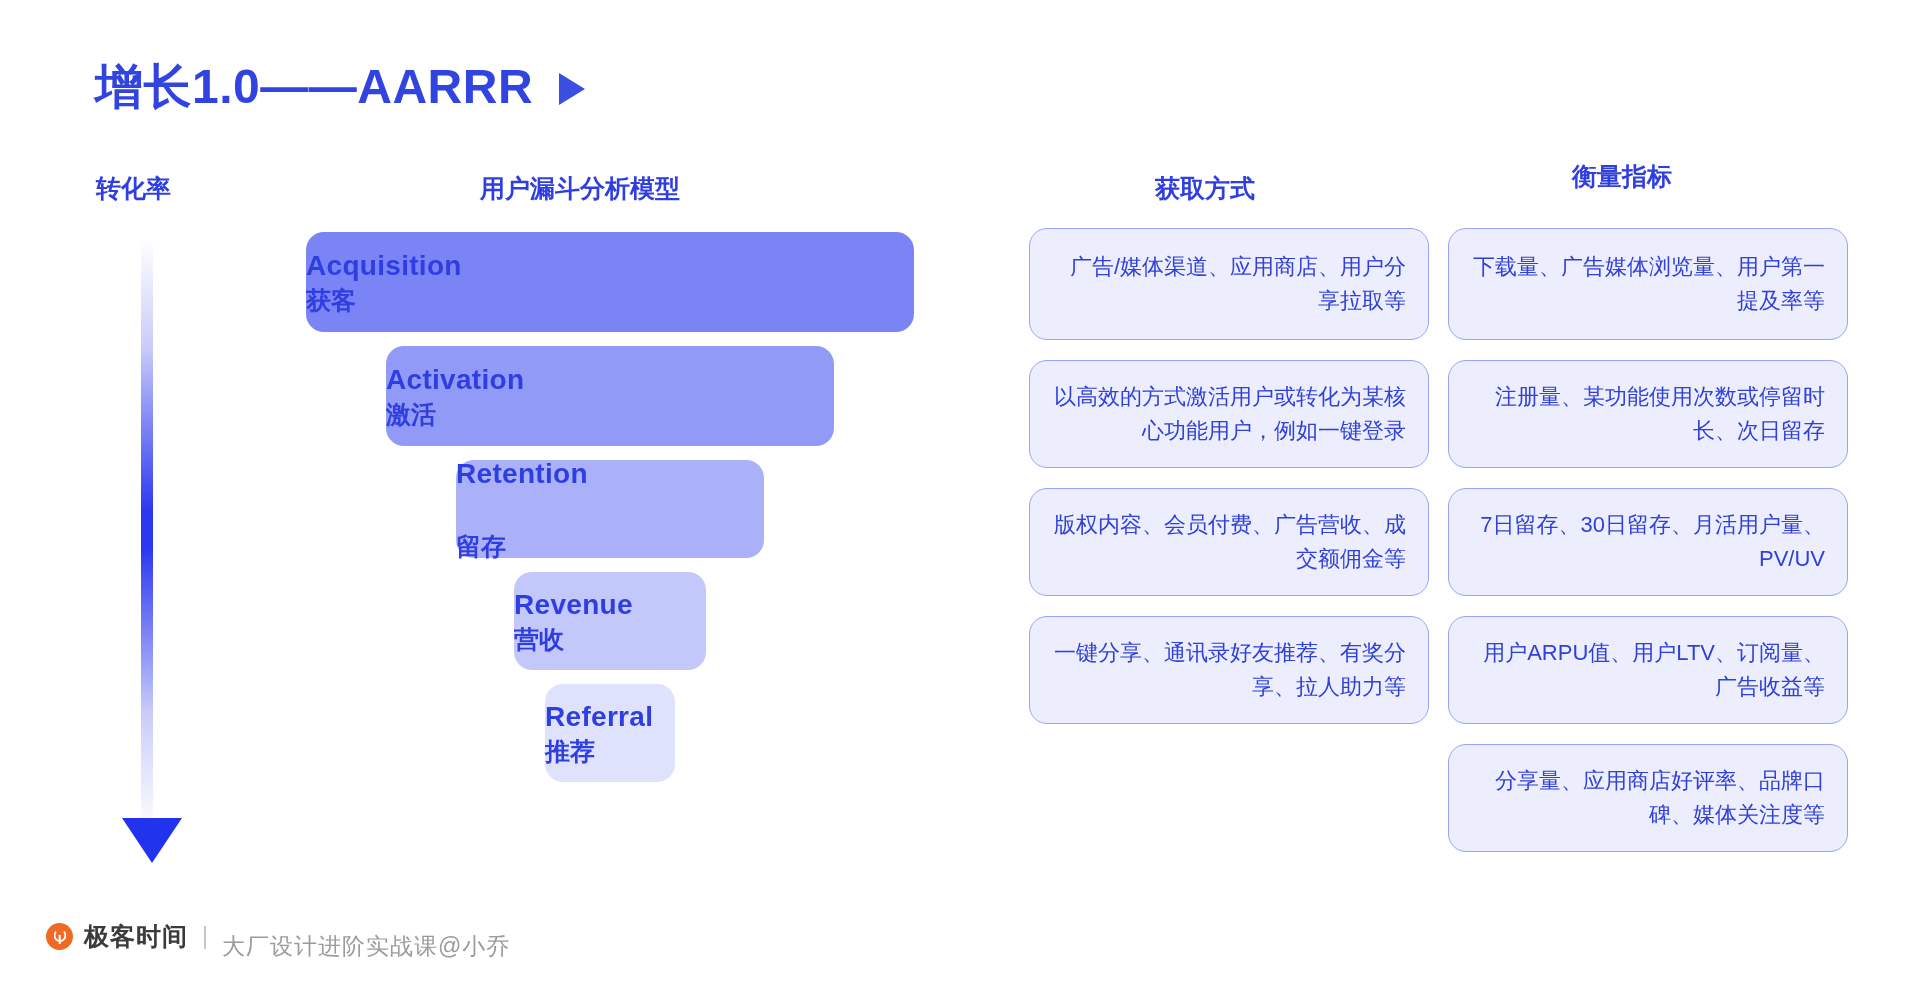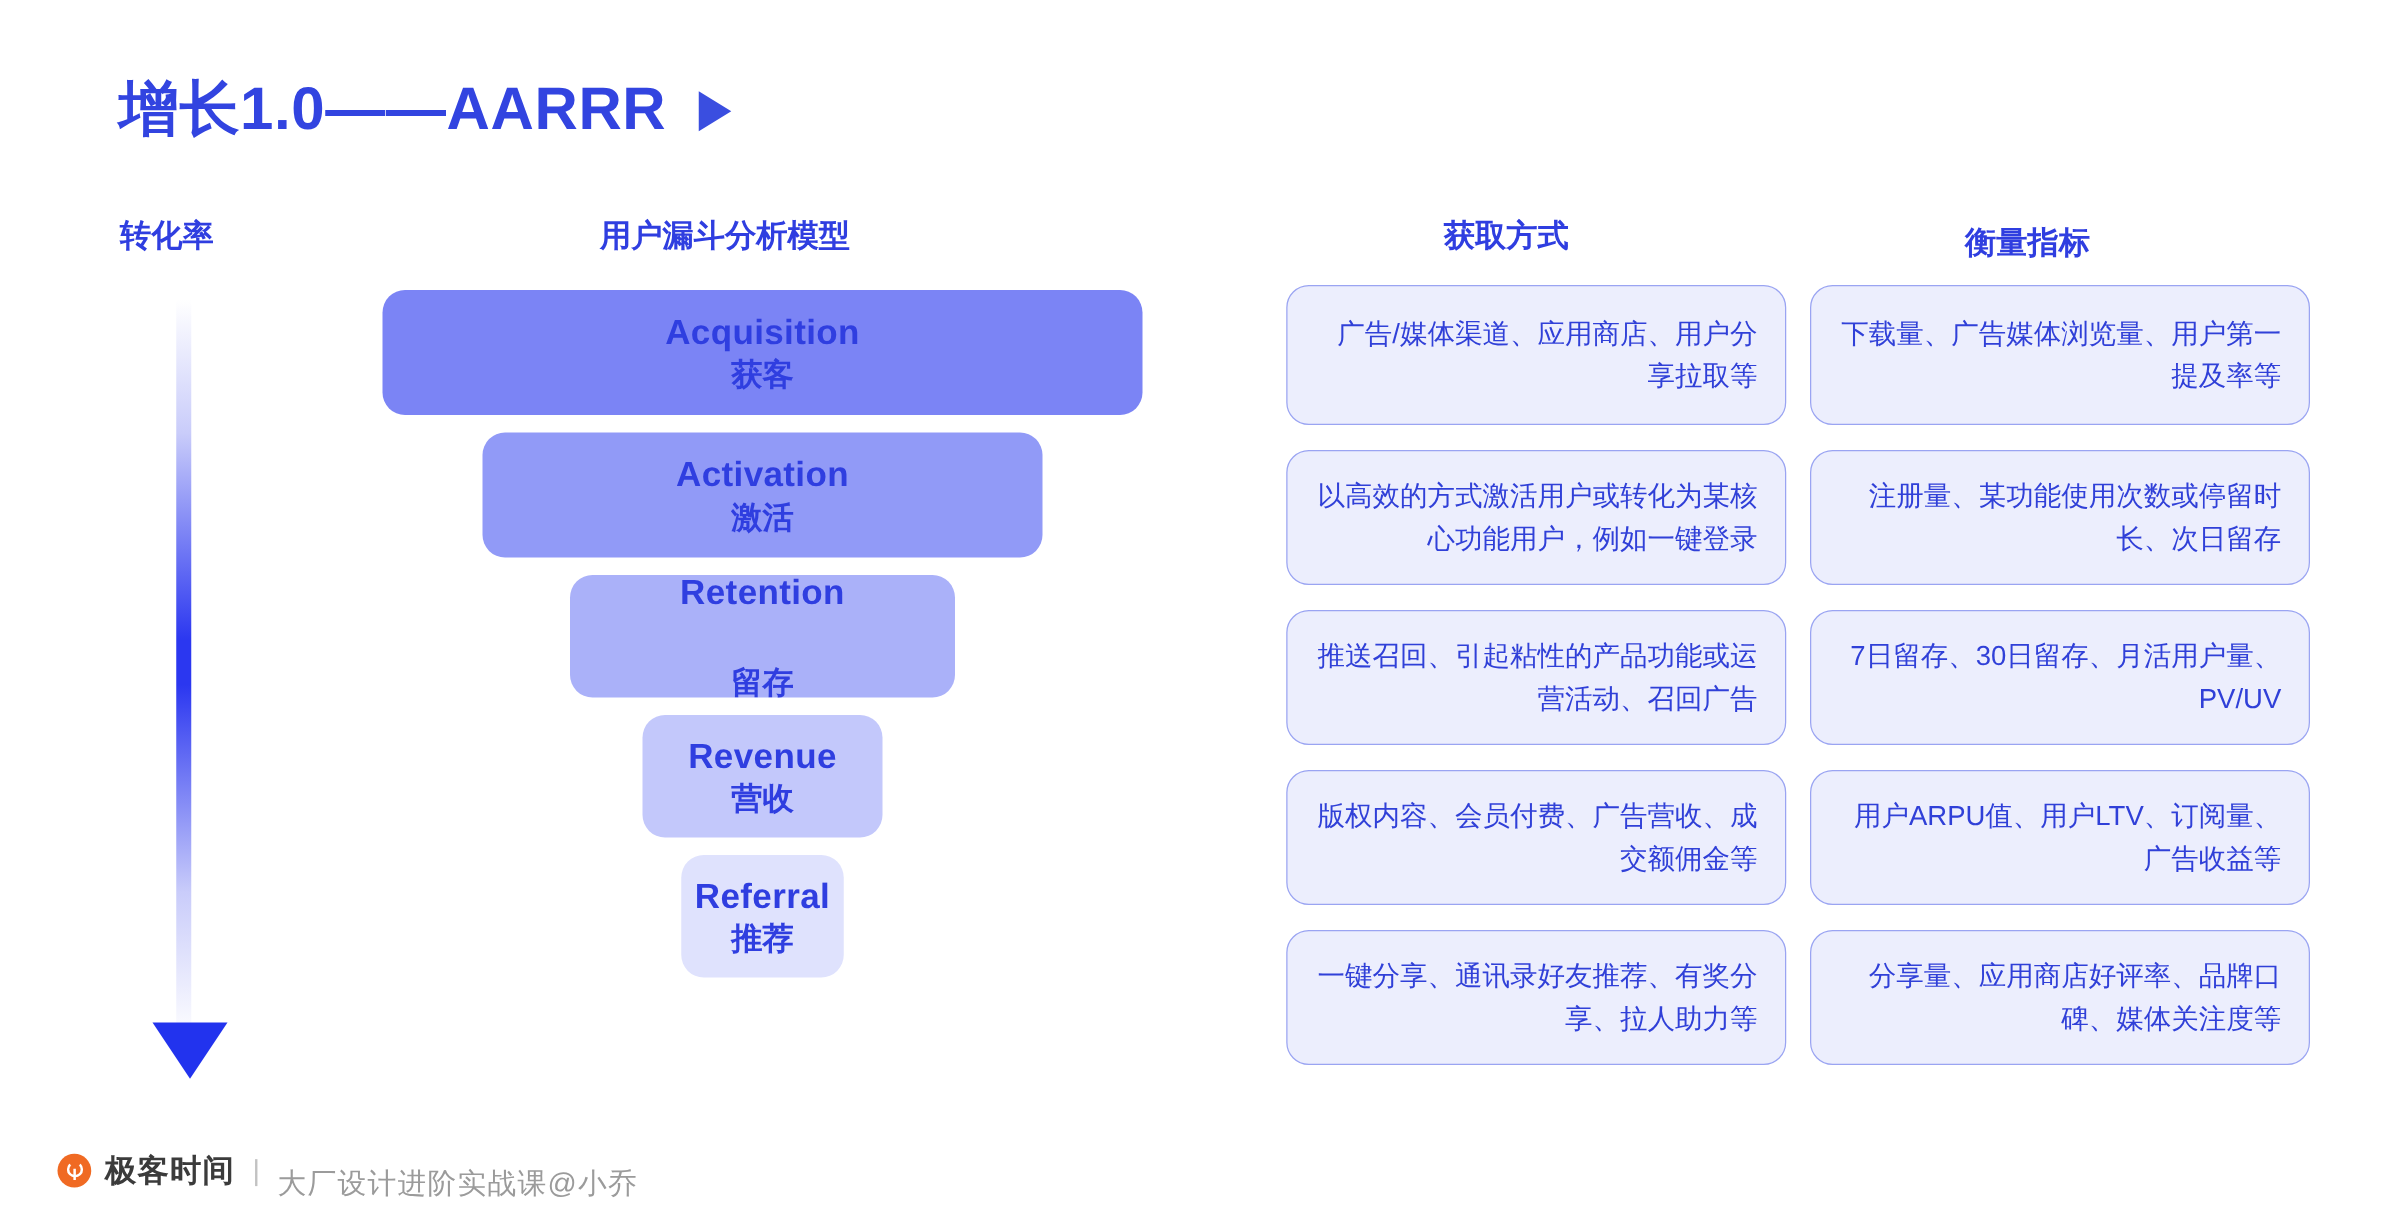--- a/index.html
+++ b/index.html
@@ -46,21 +46,21 @@
   .col-head {
     position: absolute;
     font-size: 25px;
     font-weight: 700;
     color: #2f3ee0;
     white-space: nowrap;
   }
   #head-conv   { left: 96px;  top: 172px; }
   #head-funnel { left: 480px; top: 172px; }
   #head-acq    { left: 1155px; top: 172px; }
-  #head-metric { left: 1572px; top: 177px; }
+  #head-metric { left: 1572px; top: 160px; }
 
   
   .arrow-wrap {
     position: absolute;
     left: 132px;
     top: 240px;
     width: 30px;
     height: 640px;
   }
   .arrow-shaft {
@@ -93,21 +93,21 @@
     position: absolute;
     left: 230px;
     top: 232px;
     width: 760px;
   }
   .funnel-bar {
     margin: 0 auto 14px auto;
     border-radius: 18px;
     display: flex;
     flex-direction: column;
-    align-items: center;
+    align-items: flex-start;
     justify-content: center;
     box-sizing: border-box;
   }
   .funnel-en {
     font-size: 28px;
     font-weight: 700;
     color: #2f3ee0;
     line-height: 1.28;
     letter-spacing: 0.3px;
   }
@@ -243,21 +243,20 @@
     </div>
     <div class="funnel-bar" style="width: 130px; height: 98px; background: rgb(223, 226, 253);">
       <div class="funnel-en">Referral</div>
       <div class="funnel-cn">推荐</div>
     </div>
   </div>
 
 <div class="card-col" id="col-acquire">
     <div class="card h-tall">广告/媒体渠道、应用商店、用户分享拉取等</div>
     <div class="card h-std">以高效的方式激活用户或转化为某核心功能用户，例如一键登录</div>
-    <div class="card h-std">推送召回、引起粘性的产品功能或运营活动、召回广告</div>
     <div class="card h-std">版权内容、会员付费、广告营收、成交额佣金等</div>
     <div class="card h-std">一键分享、通讯录好友推荐、有奖分享、拉人助力等</div>
   </div>
 
 <div class="card-col" id="col-metric">
     <div class="card h-tall">下载量、广告媒体浏览量、用户第一提及率等</div>
     <div class="card h-std">注册量、某功能使用次数或停留时长、次日留存</div>
     <div class="card h-std">7日留存、30日留存、月活用户量、PV/UV</div>
     <div class="card h-std">用户ARPU值、用户LTV、订阅量、广告收益等</div>
     <div class="card h-std">分享量、应用商店好评率、品牌口碑、媒体关注度等</div>

